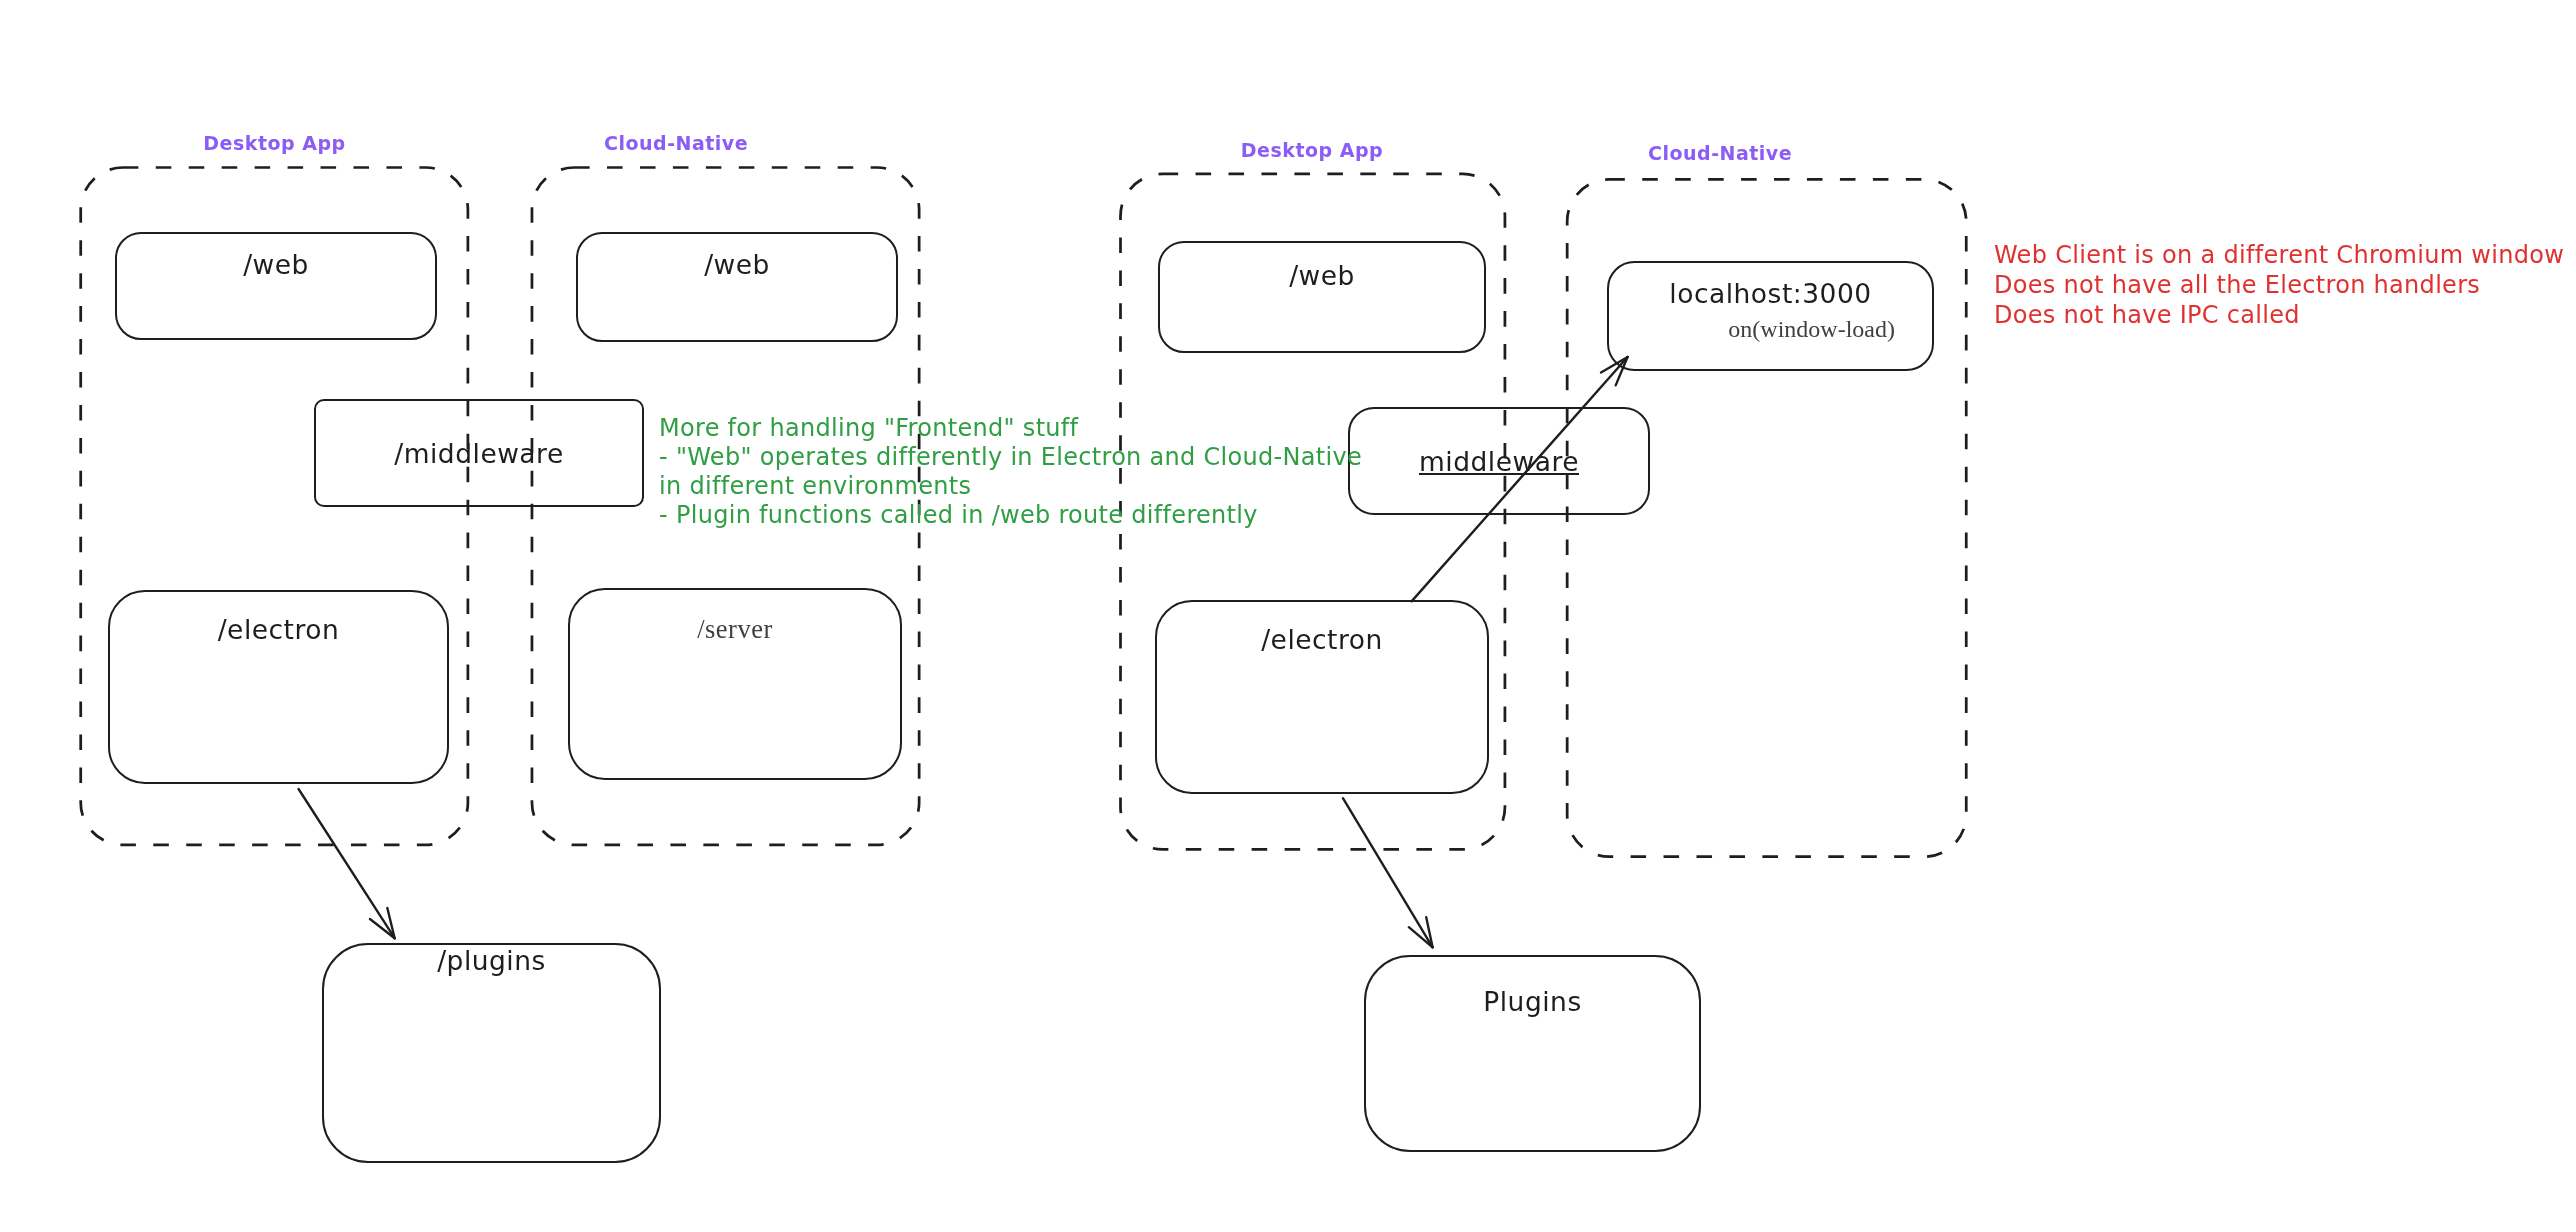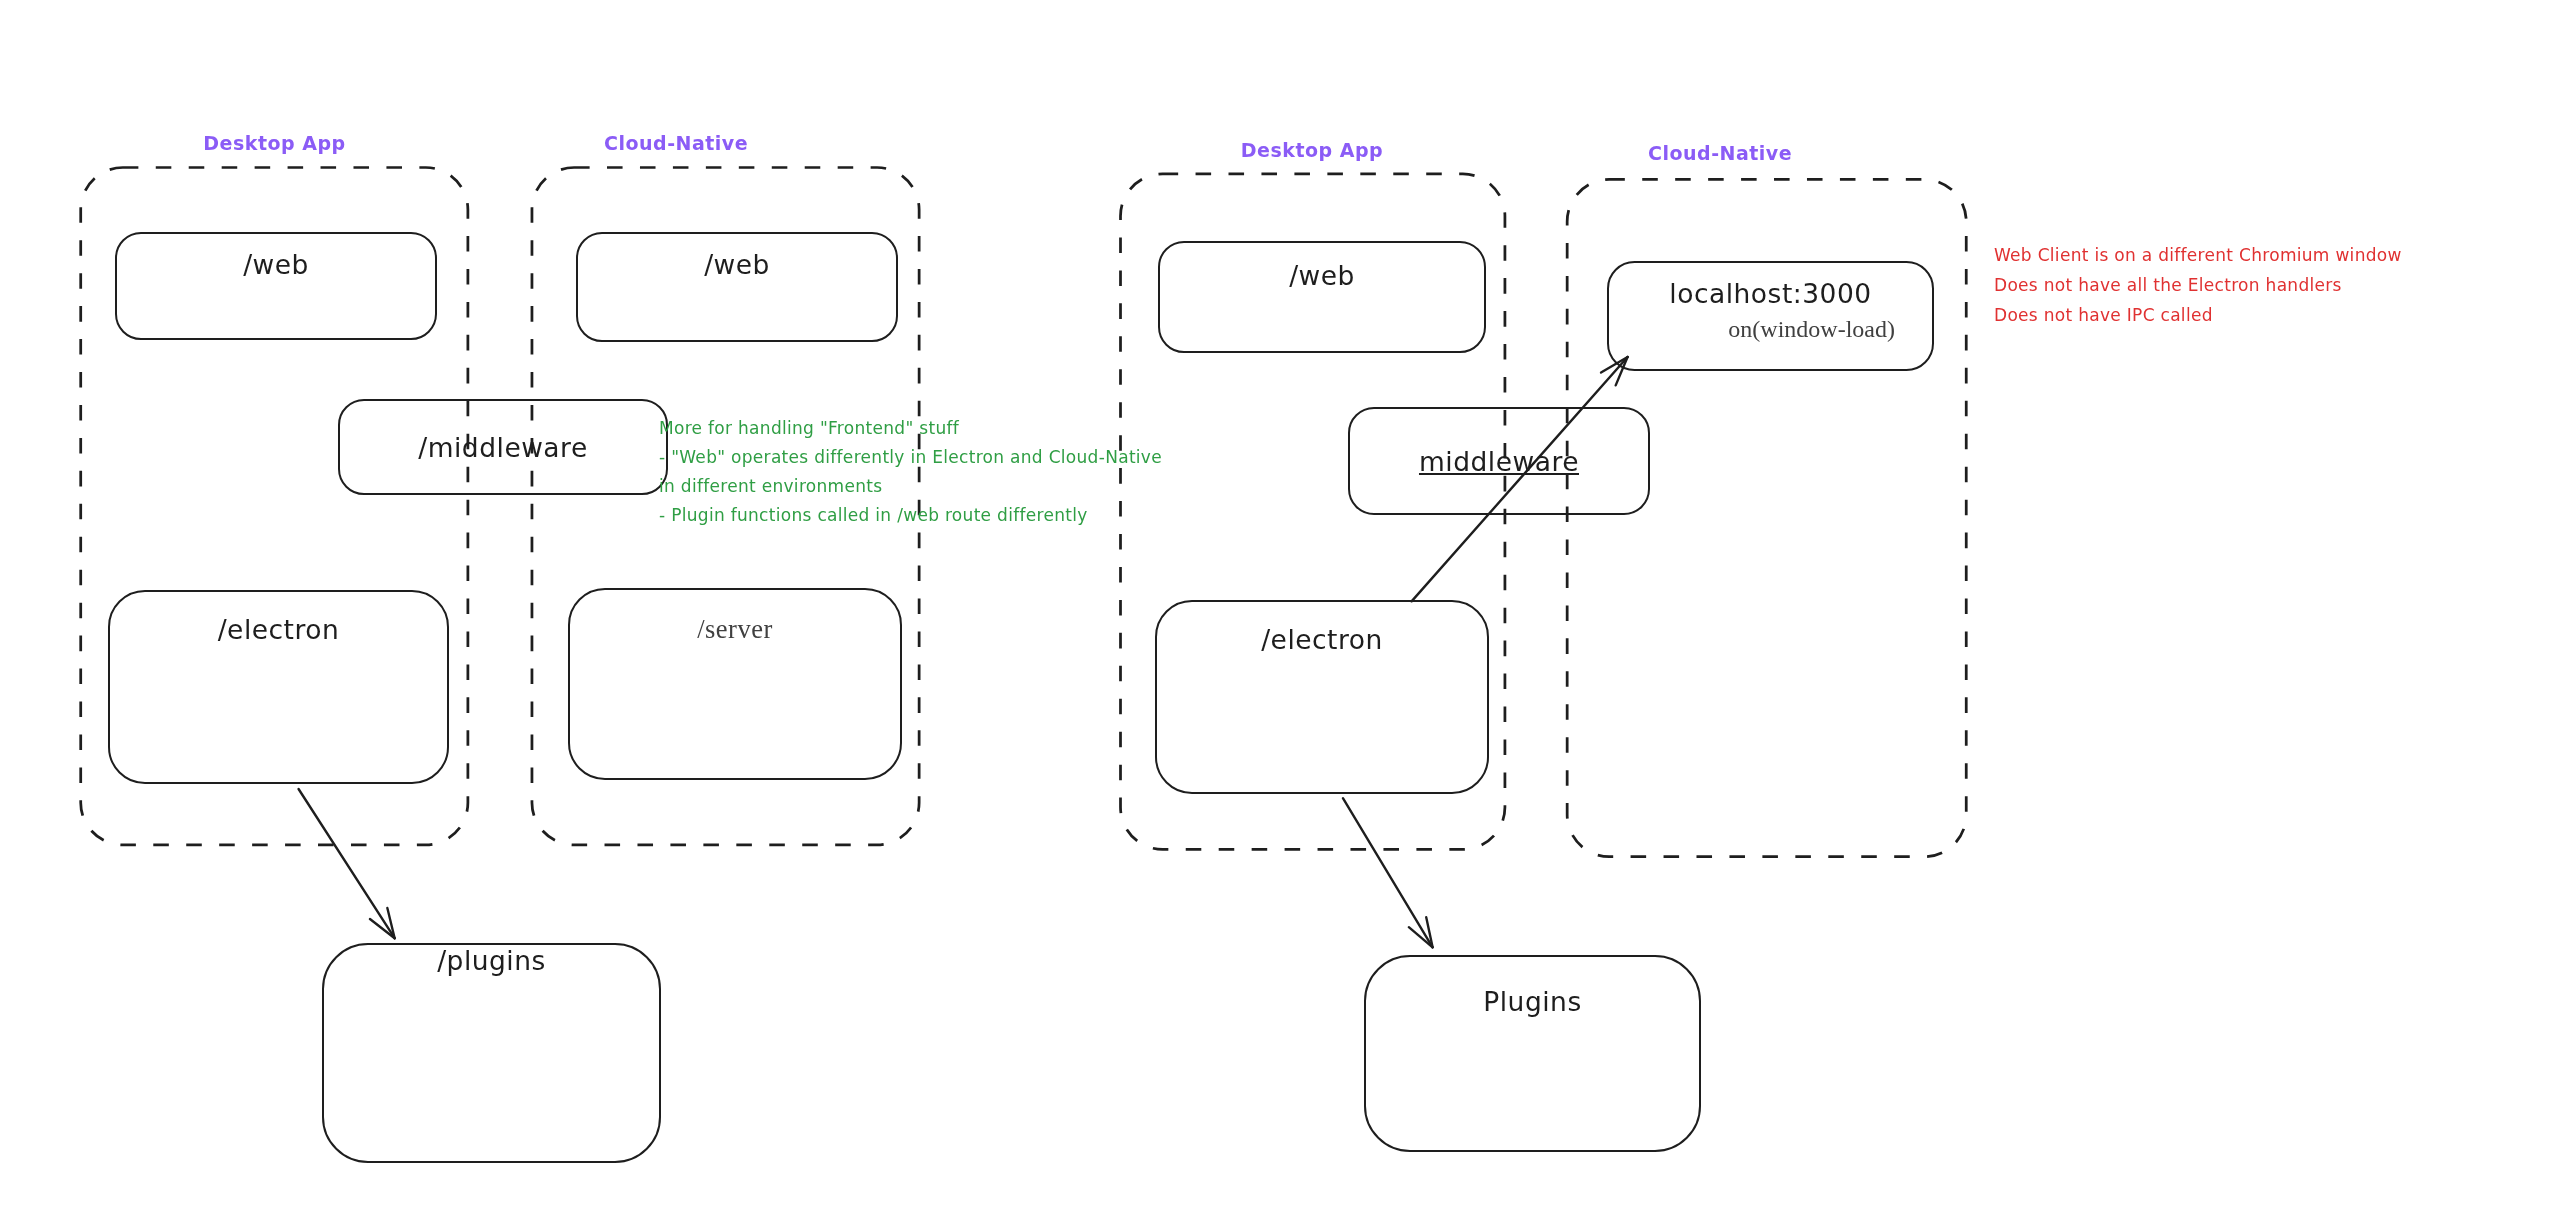--- a/index.html
+++ b/index.html
@@ -48,21 +48,21 @@
     align-items: center;
   }
   .node-label {
     font-size: 26.5px;
     line-height: 31px;
     letter-spacing: 0.5px;
     white-space: nowrap;
   }
   .note {
     position: absolute;
-    font-size: 17px;
+    font-size: 24px;
     letter-spacing: 0.3px;
     white-space: nowrap;
     z-index: 3;
   }
   .note.green {
     color: #2f9e44;
     line-height: 29px;
   }
   .note.red {
     color: #e03131;
@@ -121,21 +121,21 @@
     </g>
   </svg>
 
   <div class="group-label centered" style="left:81px; top:127px; width:387px;">Desktop App</div>
   <div class="group-label" style="left:604px; top:127px;">Cloud-Native</div>
 
   <div class="node" style="left:115px; top:232px; width:322px; height:108px; border-radius:26px; padding-top:14.6px;">
     <span class="node-label">/web</span>
   </div>
 
-  <div class="node v-center" style="left:314px; top:399px; width:330px; height:96px; border-radius:26px;margin-left:24px;">
+  <div class="node v-center" style="left:314px; top:399px; width:330px; height:108px; border-radius:10px;">
     <span class="node-label">/middleware</span>
   </div>
 
   <div class="node" style="left:108px; top:590px; width:341px; height:194px; border-radius:37px; padding-top:22px;">
     <span class="node-label">/electron</span>
   </div>
 
   <div class="node" style="left:576px; top:232px; width:322px; height:110px; border-radius:26px; padding-top:14.6px;">
     <span class="node-label">/web</span>
   </div>

